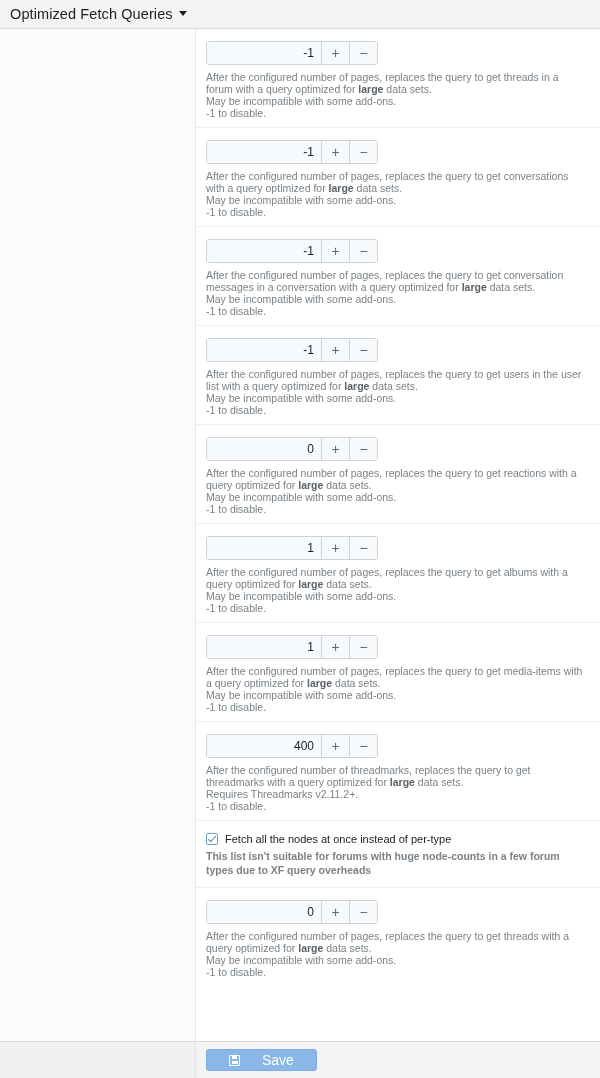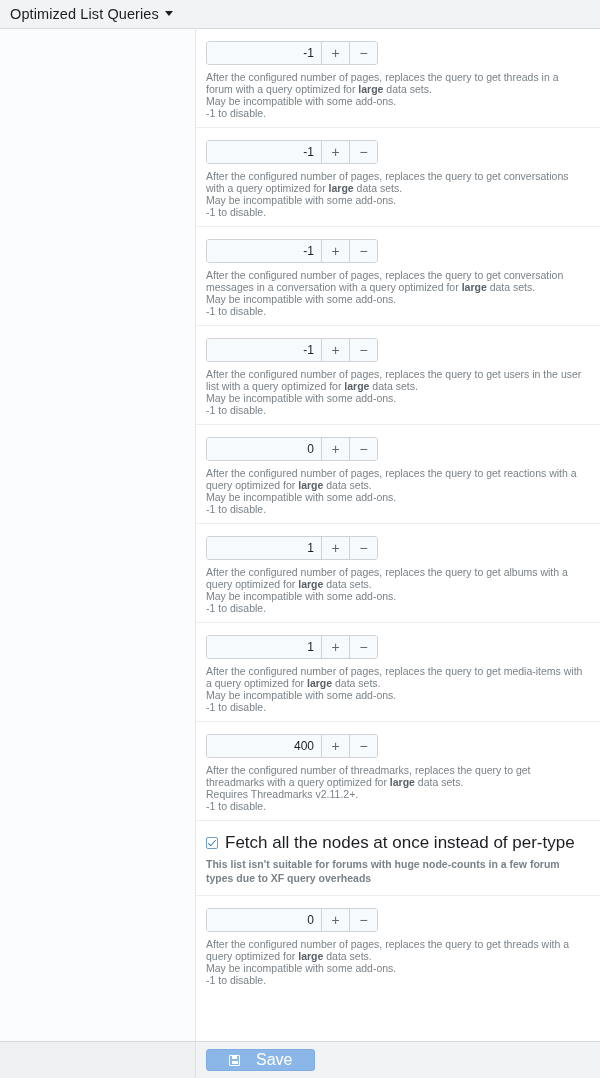--- a/index.html
+++ b/index.html
@@ -147,21 +147,21 @@
   .cbox:after {
     content: "";
     position: absolute;
     left: 3px; top: 0px;
     width: 3px; height: 7px;
     border: solid #3b7cb5;
     border-width: 0 1.6px 1.6px 0;
     transform: rotate(42deg);
   }
   .check-label {
-    font-size: 17px;
+    font-size: 11px;
     color: #1c1e21;
   }
   .check-hint {
     margin-top: 5px;
     margin-left: 0px;
     font-size: 10.5px;
     color: #7a8288;
     line-height: 13.5px;
     max-width: 392px;
     font-weight: bold;
@@ -185,28 +185,28 @@
   .footer-right {
     flex: 1 1 auto;
     display: flex;
     align-items: center;
     padding-left: 10px;
   }
   .save-btn {
     display: inline-flex;
     align-items: center;
     justify-content: center;
-    gap: 16px;
+    gap: 22px;
     background: #8bb7e8;
     color: #ffffff;
     border: 1px solid #7fadE2;
     border-radius: 3px;
     height: 22px;
     padding: 0 22px;
-    font-size: 16px;
+    font-size: 14px;
     cursor: pointer;
   }
   .save-icon {
     width: 11px; height: 11px;
     border: 1px solid #ffffff;
     border-radius: 1px;
     position: relative;
     display: inline-block;
   }
   .save-icon:before {
@@ -223,21 +223,21 @@
     width: 6px; height: 3px;
     background: #ffffff;
   }
 </style>
 </head>
 <body>
 
 <div class="page">
 
   <div class="header">
-    <span class="header-title">Optimized List Queries</span>
+    <span class="header-title">Optimized Fetch Queries</span>
     <span class="caret"></span>
   </div>
 
   <div class="body">
     <div class="left-rail"></div>
     <div class="content">
       <div class="rows" id="rows-container">
           <div class="row">
             <div class="row-body">
               <div class="field">

